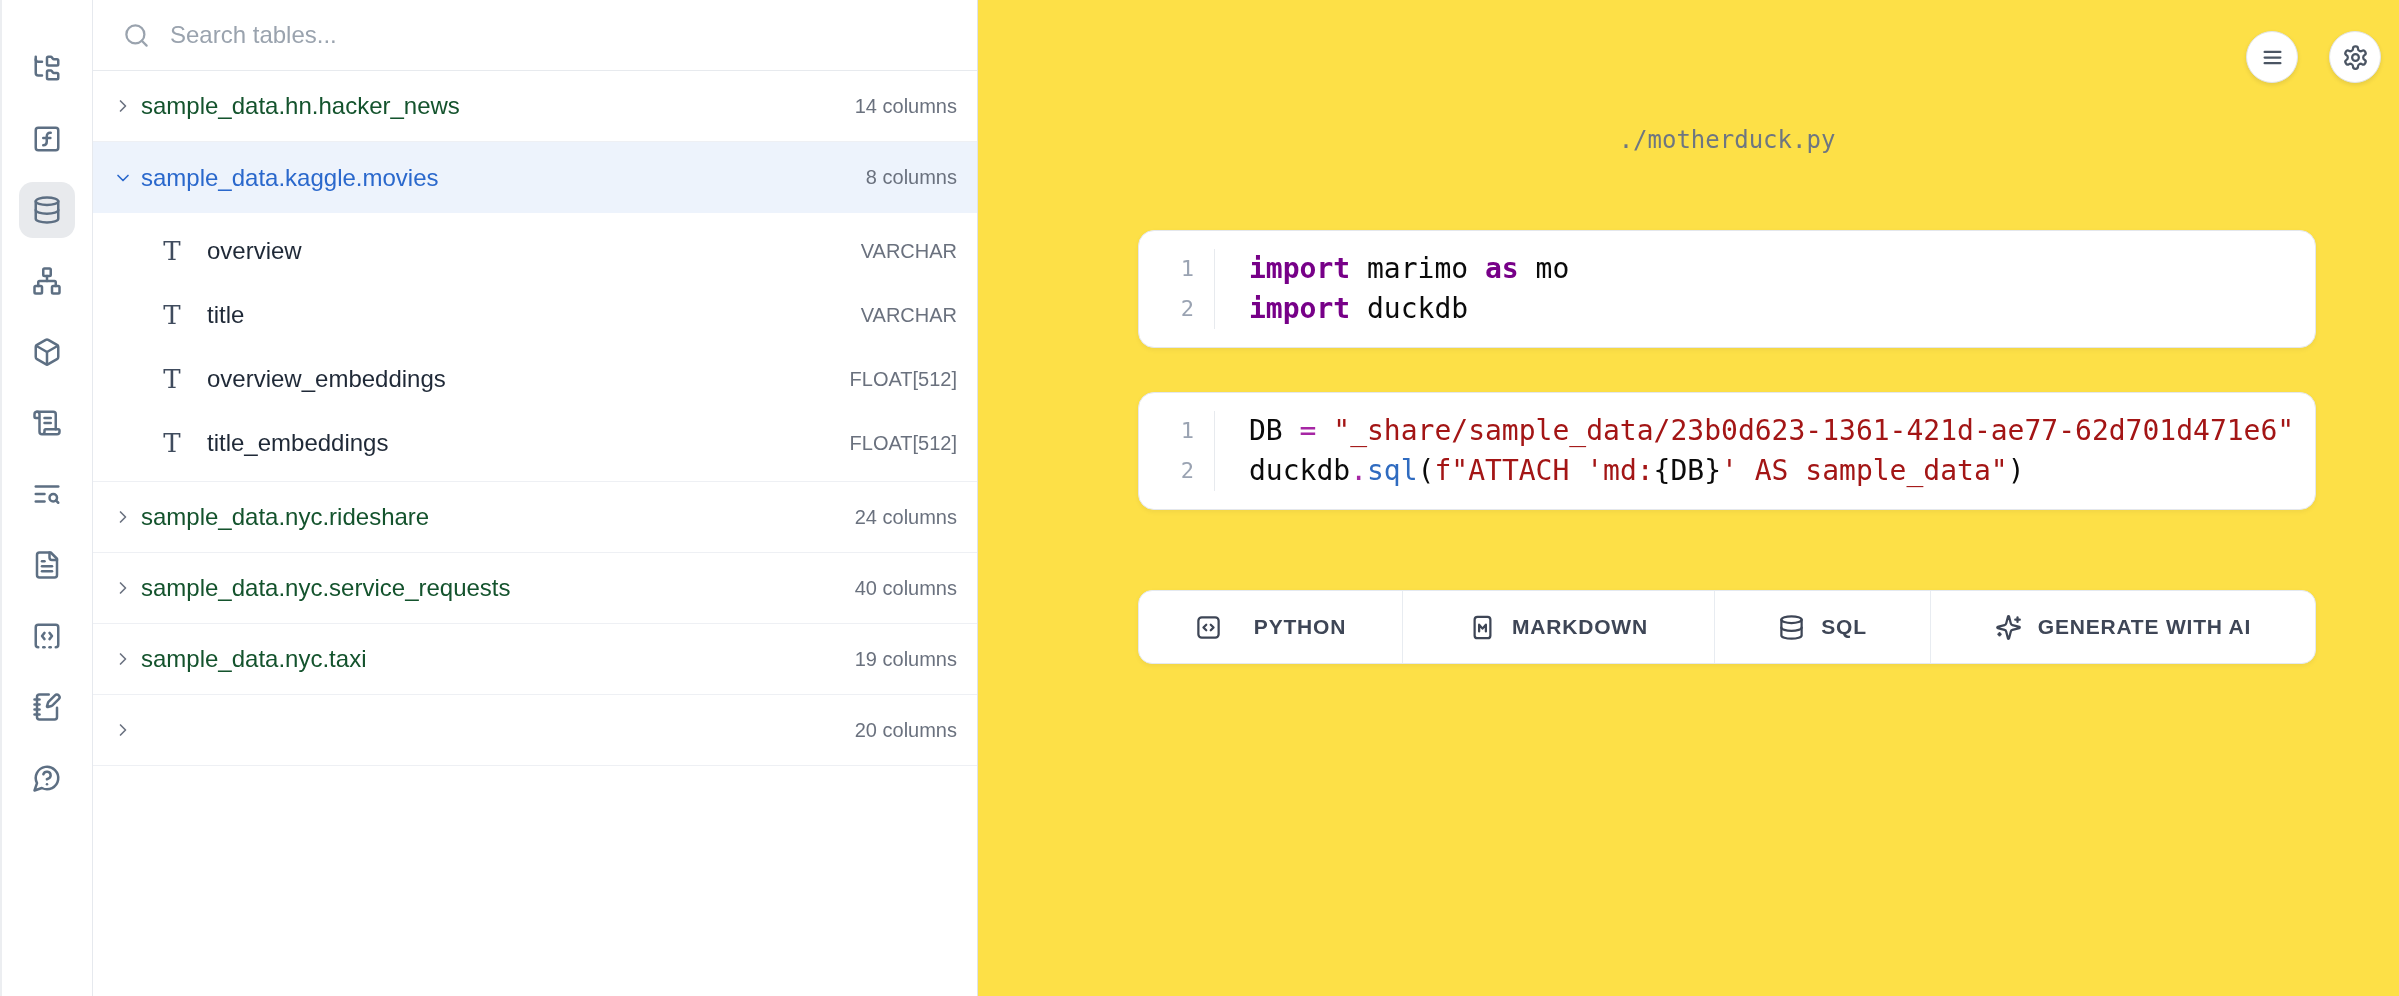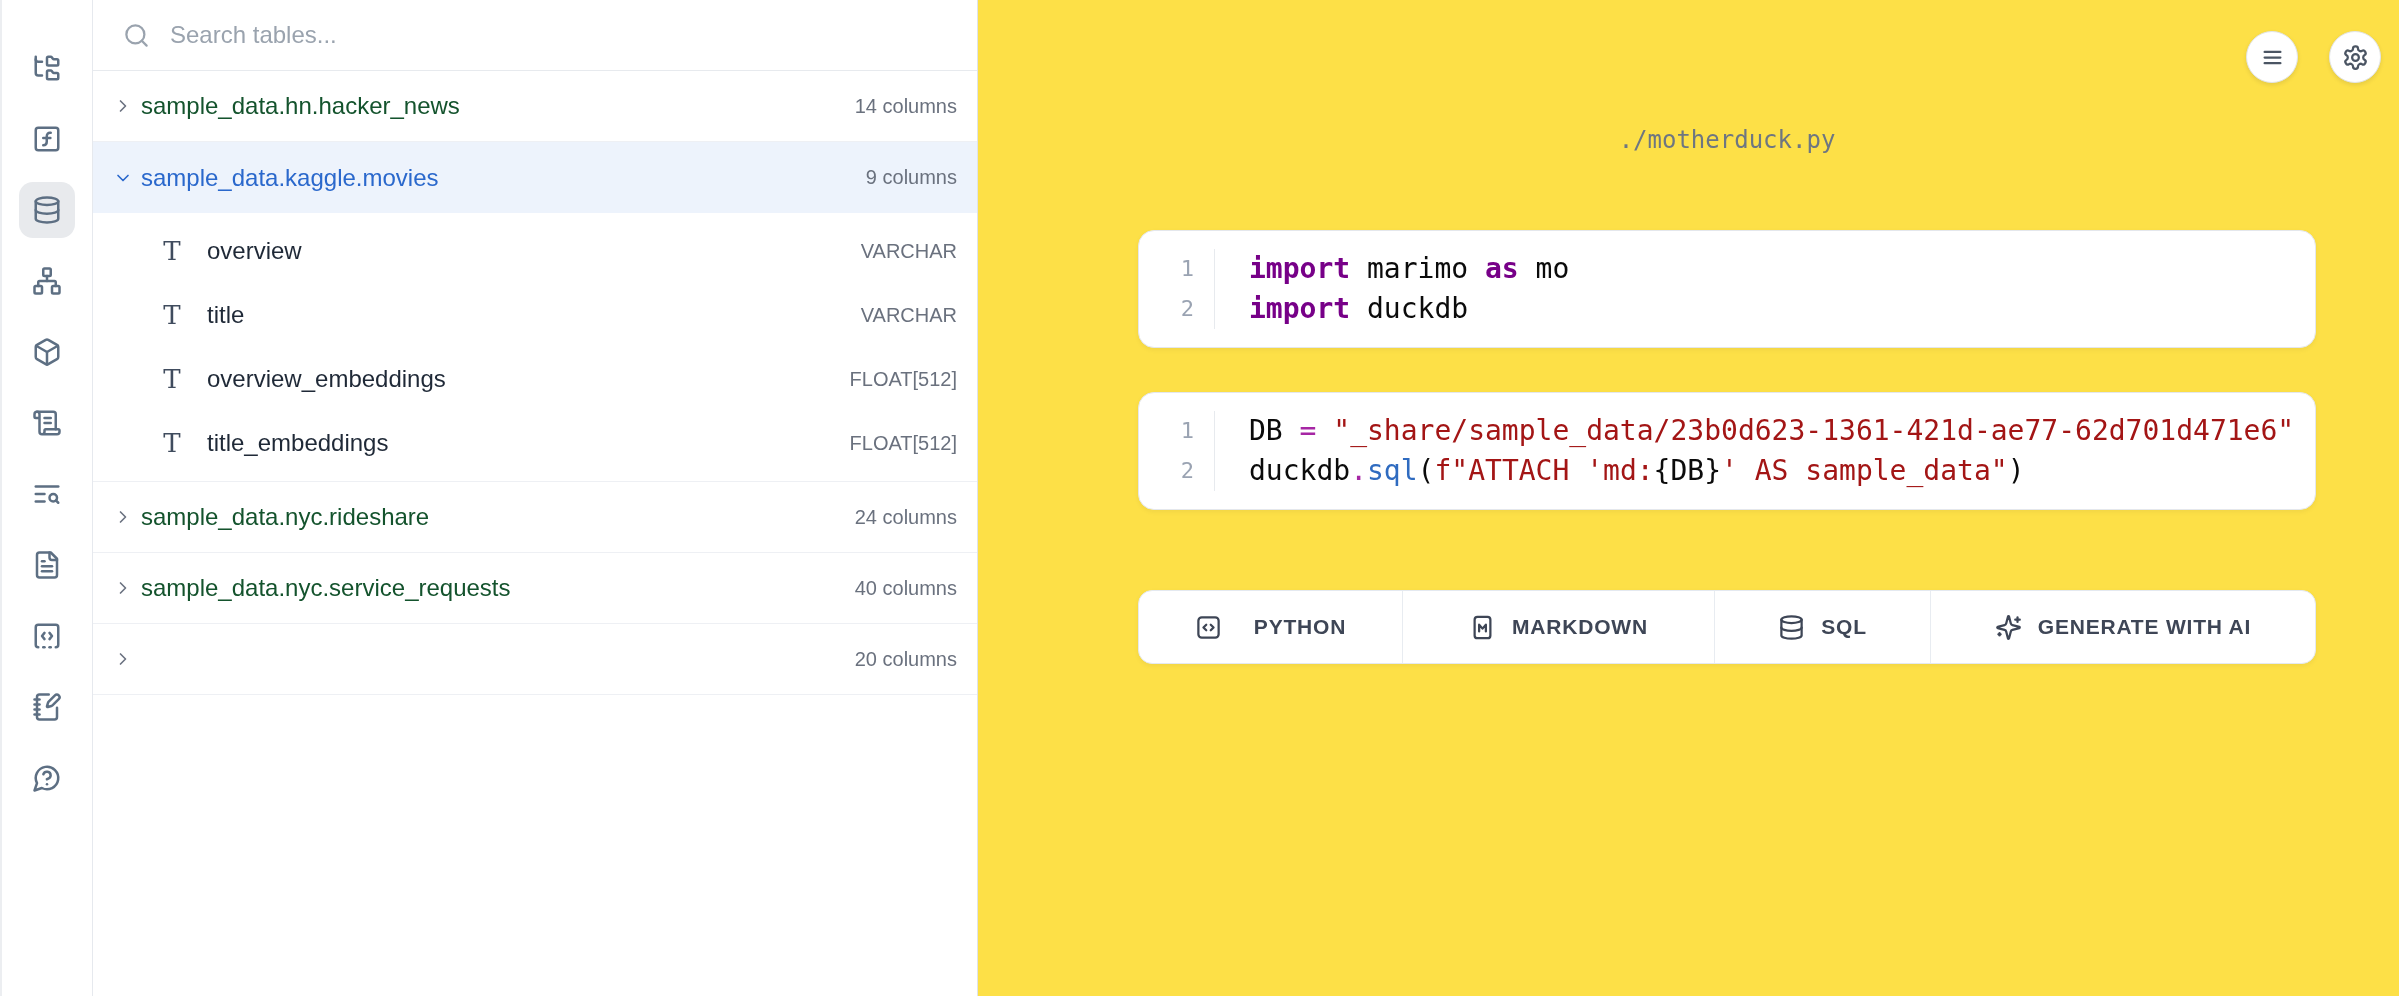--- a/index.html
+++ b/index.html
@@ -232,21 +232,21 @@
           <span class="t-name">sample_data.hn.hacker_news</span>
           <span class="t-meta">14 columns</span>
         </div>
         <div class="table-row selected">
           <span class="icon">
             <svg viewBox="0 0 24 24">
               <path d="m6 9 6 6 6-6"></path>
             </svg>
           </span>
           <span class="t-name">sample_data.kaggle.movies</span>
-          <span class="t-meta">9 columns</span>
+          <span class="t-meta">8 columns</span>
         </div>
         <div class="columns-group">
           <div class="column-row">
             <span class="type-glyph">T</span>
             <span class="c-name">overview</span>
             <span class="c-type">VARCHAR</span>
           </div>
           <div class="column-row">
             <span class="type-glyph">T</span>
             <span class="c-name">title</span>
@@ -273,20 +273,29 @@
           <span class="t-meta">24 columns</span>
         </div>
         <div class="table-row">
           <span class="icon">
             <svg viewBox="0 0 24 24">
               <path d="m9 18 6-6-6-6"></path>
             </svg>
           </span>
           <span class="t-name">sample_data.nyc.service_requests</span>
           <span class="t-meta">40 columns</span>
+        </div>
+        <div class="table-row">
+          <span class="icon">
+            <svg viewBox="0 0 24 24">
+              <path d="m9 18 6-6-6-6"></path>
+            </svg>
+          </span>
+          <span class="t-name">sample_data.nyc.taxi</span>
+          <span class="t-meta">19 columns</span>
         </div>
         <div class="table-row">
           <span class="icon">
             <svg viewBox="0 0 24 24">
               <path d="m9 18 6-6-6-6"></path>
             </svg>
           </span>
           <span class="t-meta">20 columns</span>
         </div>
       </div>

